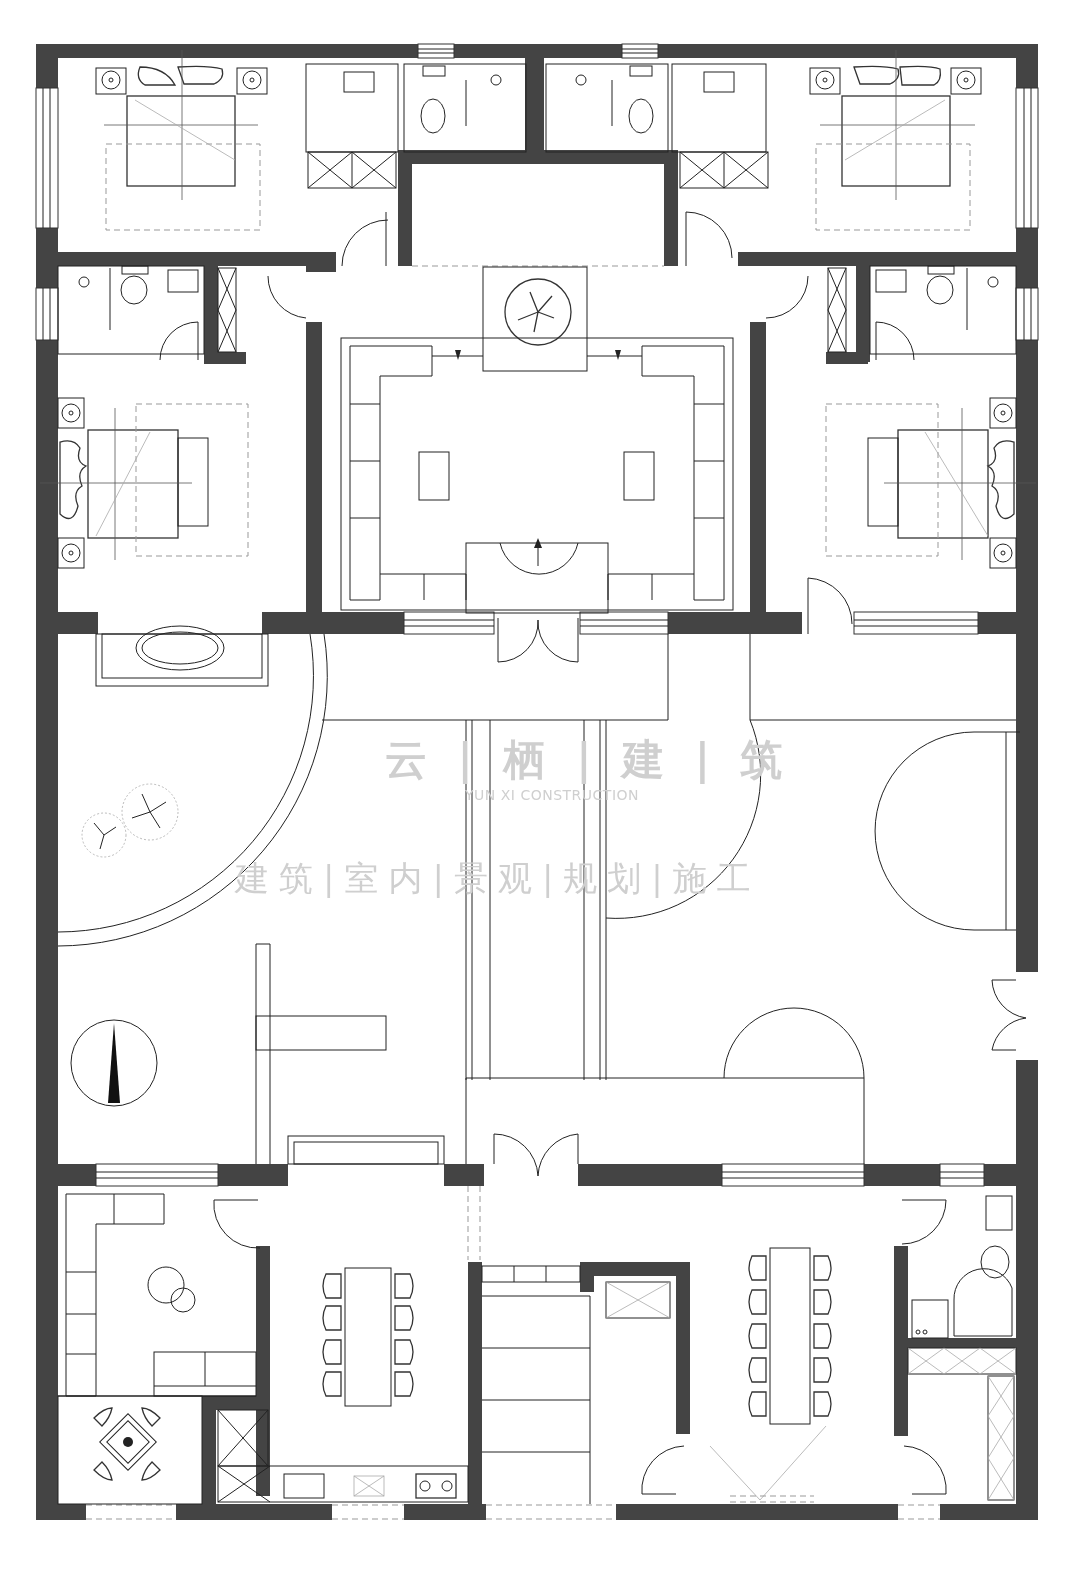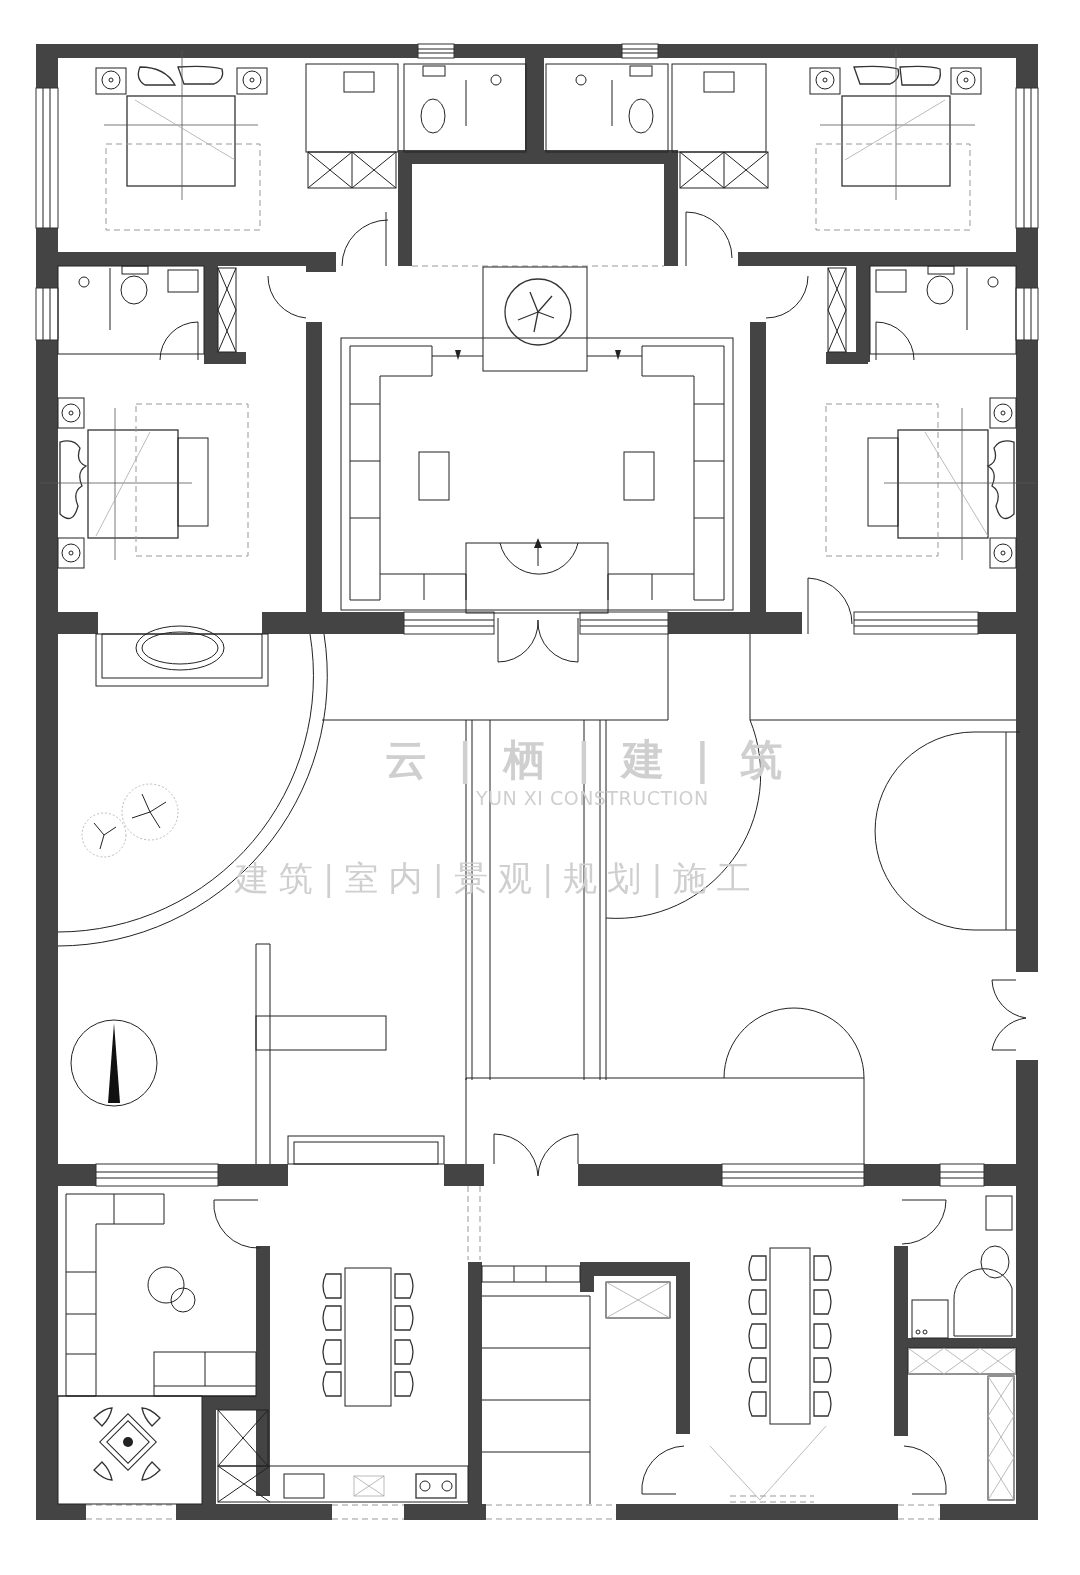--- a/index.html
+++ b/index.html
@@ -7,21 +7,21 @@
   #plan { position: absolute; left: 0; top: 0; width: 1080px; height: 1575px; }
   .wall { fill: #444444; }
   .ln { fill: none; stroke: #222; stroke-width: 1; }
   .ln2 { fill: none; stroke: #333; stroke-width: 1.3; }
   .thin { fill: none; stroke: #555; stroke-width: 0.8; }
   .dash { fill: none; stroke: #999; stroke-width: 1; stroke-dasharray: 6 4; }
   .lite { fill: none; stroke: #aaa; stroke-width: 0.8; }
   .win { fill: #fff; stroke: #333; stroke-width: 1; }
   .wm { position: absolute; color: #cfcfcf; white-space: nowrap; pointer-events: none; }
   .wm-title { left: 385px; top: 732px; font-family: "DejaVu Serif", serif; font-size: 42px; font-weight: bold; letter-spacing: 8px; }
-  .wm-sub { left: 476px; top: 787px; font-family: "DejaVu Sans", sans-serif; font-size: 19px; letter-spacing: 0.5px; }
+  .wm-sub { left: 465px; top: 787px; font-family: "DejaVu Sans", sans-serif; font-size: 14px; letter-spacing: 0.5px; }
   .wm-services { left: 235px; top: 856px; font-family: "DejaVu Serif", serif; font-size: 34px; letter-spacing: 10px; }
 </style>
 </head>
 <body>
 
 <svg id="plan" viewBox="0 0 1080 1575" xmlns="http://www.w3.org/2000/svg">
 
   <g>
     <rect class="wall" x="36" y="44" width="1002" height="14"></rect>
     <rect class="wall" x="36" y="1504" width="1002" height="16"></rect>

